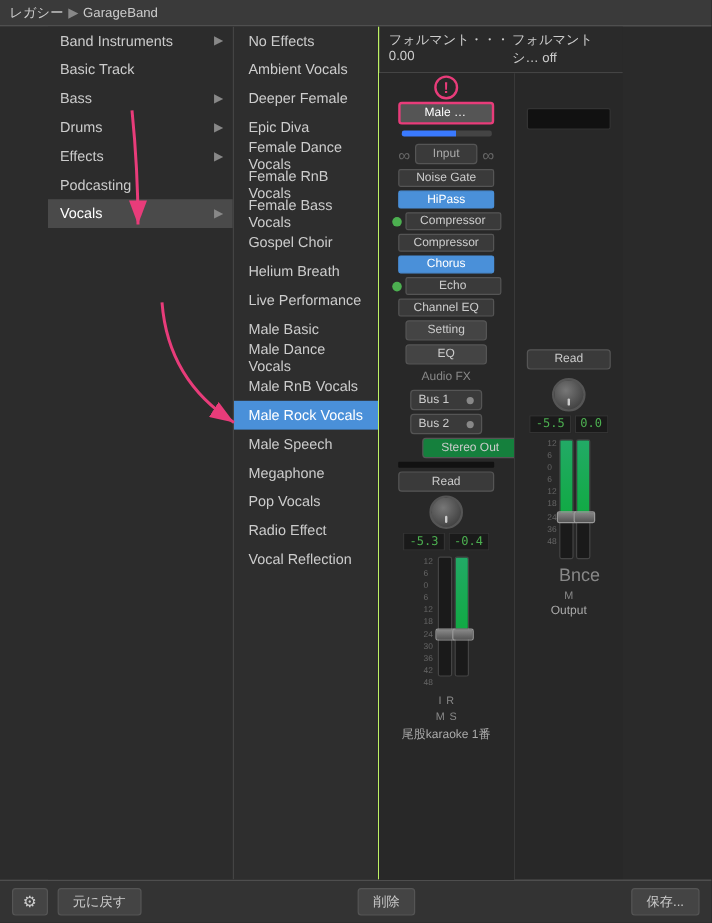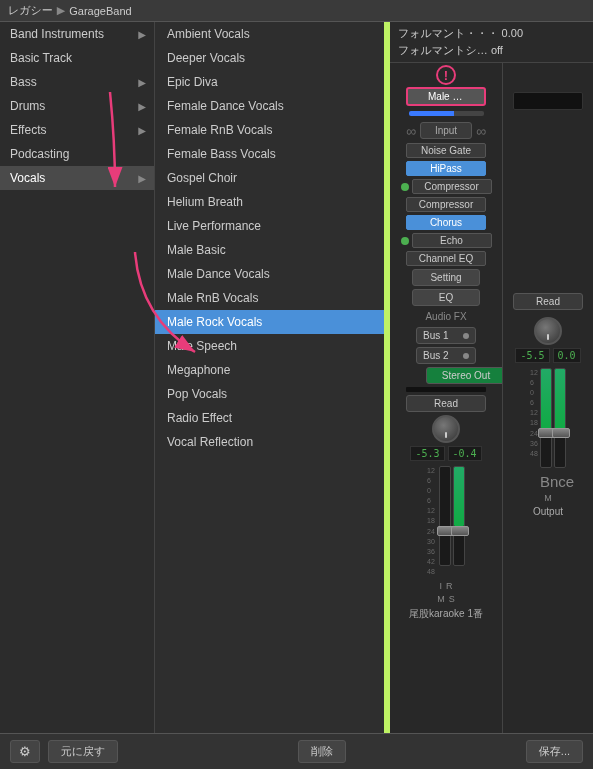--- a/index.html
+++ b/index.html
@@ -31,25 +31,26 @@
 
     
     .main-area {
       display: flex;
       flex: 1;
       overflow: hidden;
     }
 
     
     .left-panel {
-      width: 390px;
+      width: 316px;
       display: flex;
       background: #2c2c2c;
-      border-right: 6px solid #bef264;
+      border-right: 1px solid #bef264;
       position: relative;
+      padding-left: 40px;
     }
 
     
     .sidebar {
       width: 155px;
       background: #2c2c2c;
       border-right: 1px solid #444;
       overflow-y: auto;
     }
     .sidebar-item {
@@ -96,21 +97,21 @@
       flex-direction: column;
       overflow: hidden;
     }
 
     .right-top-info {
       padding: 4px 8px;
       font-size: 11px;
       color: #ccc;
       border-bottom: 1px solid #444;
       display: flex;
-      flex-direction: column;
+      flex-direction: row;
       gap: 2px;
     }
 
     .channel-strip-container {
       display: flex;
       flex: 1;
       overflow: hidden;
     }
 
     .channel-strip {
@@ -413,22 +414,23 @@
       <div class="sidebar-item">
         <span>Podcasting</span>
       </div>
       <div class="sidebar-item active">
         <span>Vocals</span>
         <span class="sidebar-arrow">▶</span>
       </div>
     </div>
 
     <div class="preset-menu">
+      <div class="preset-item">No Effects</div>
       <div class="preset-item">Ambient Vocals</div>
-      <div class="preset-item">Deeper Vocals</div>
+      <div class="preset-item">Deeper Female</div>
       <div class="preset-item">Epic Diva</div>
       <div class="preset-item">Female Dance Vocals</div>
       <div class="preset-item">Female RnB Vocals</div>
       <div class="preset-item">Female Bass Vocals</div>
       <div class="preset-item">Gospel Choir</div>
       <div class="preset-item">Helium Breath</div>
       <div class="preset-item">Live Performance</div>
       <div class="preset-item">Male Basic</div>
       <div class="preset-item">Male Dance Vocals</div>
       <div class="preset-item">Male RnB Vocals</div>

